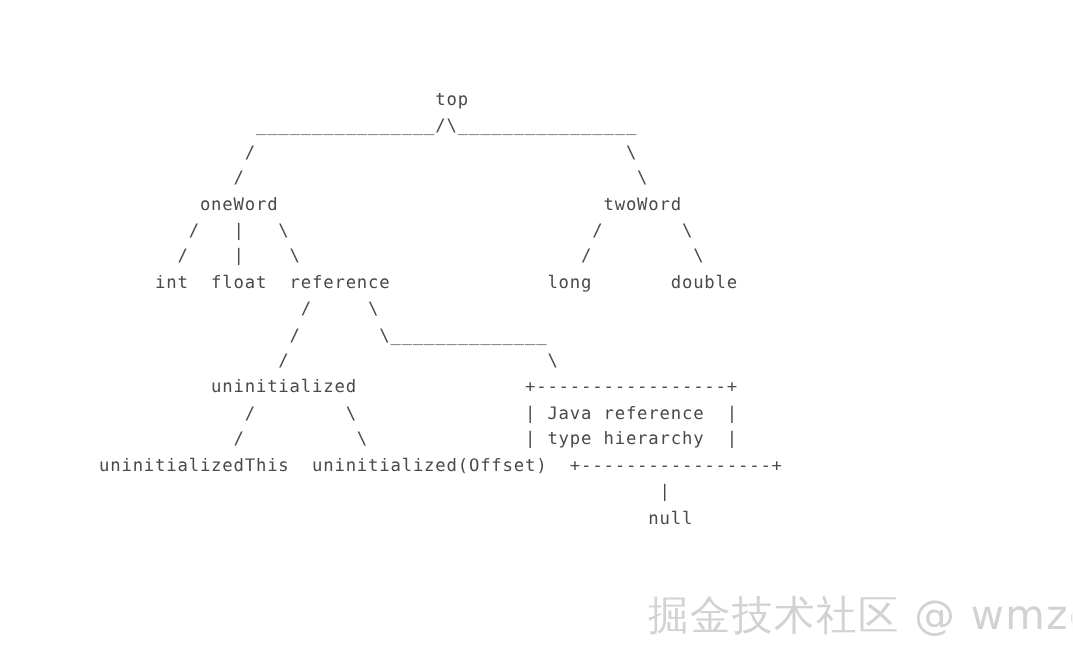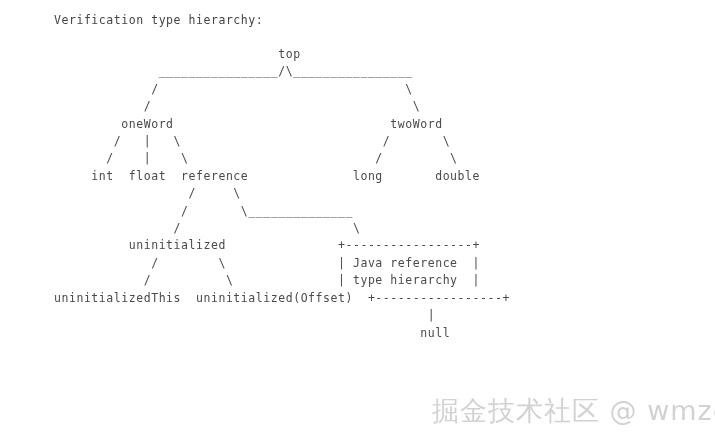--- a/index.html
+++ b/index.html
@@ -29,21 +29,21 @@
   .ascii {
     position: absolute;
     left: 54px;
     top: 46px;
     font-family: "DejaVu Sans Mono", "Liberation Mono", monospace;
     font-size: 11.5px;
     line-height: 17.4px;
     color: #4a4a4a;
     letter-spacing: 0.55px;
     white-space: pre;
-    margin: 0;
+    margin: 12px;
     tab-size: 4;
   }
   .watermark {
     position: absolute;
     left: 432px;
     top: 394px;
     font-family: "DejaVu Sans", "Liberation Sans", sans-serif;
     font-size: 27px;
     line-height: 34px;
     color: #d2d2d2;
@@ -51,21 +51,20 @@
     letter-spacing: 1px;
     pointer-events: none;
     user-select: none;
   }
 </style>
 </head>
 <body>
 
 <div id="page">
 
-  <div class="caption">Verification type hierarchy:</div>
 
   <pre class="ascii">                              top
               ________________/\________________
              /                                 \
             /                                   \
          oneWord                             twoWord
         /   |   \                           /       \
        /    |    \                         /         \
      int  float  reference              long       double
                   /     \

